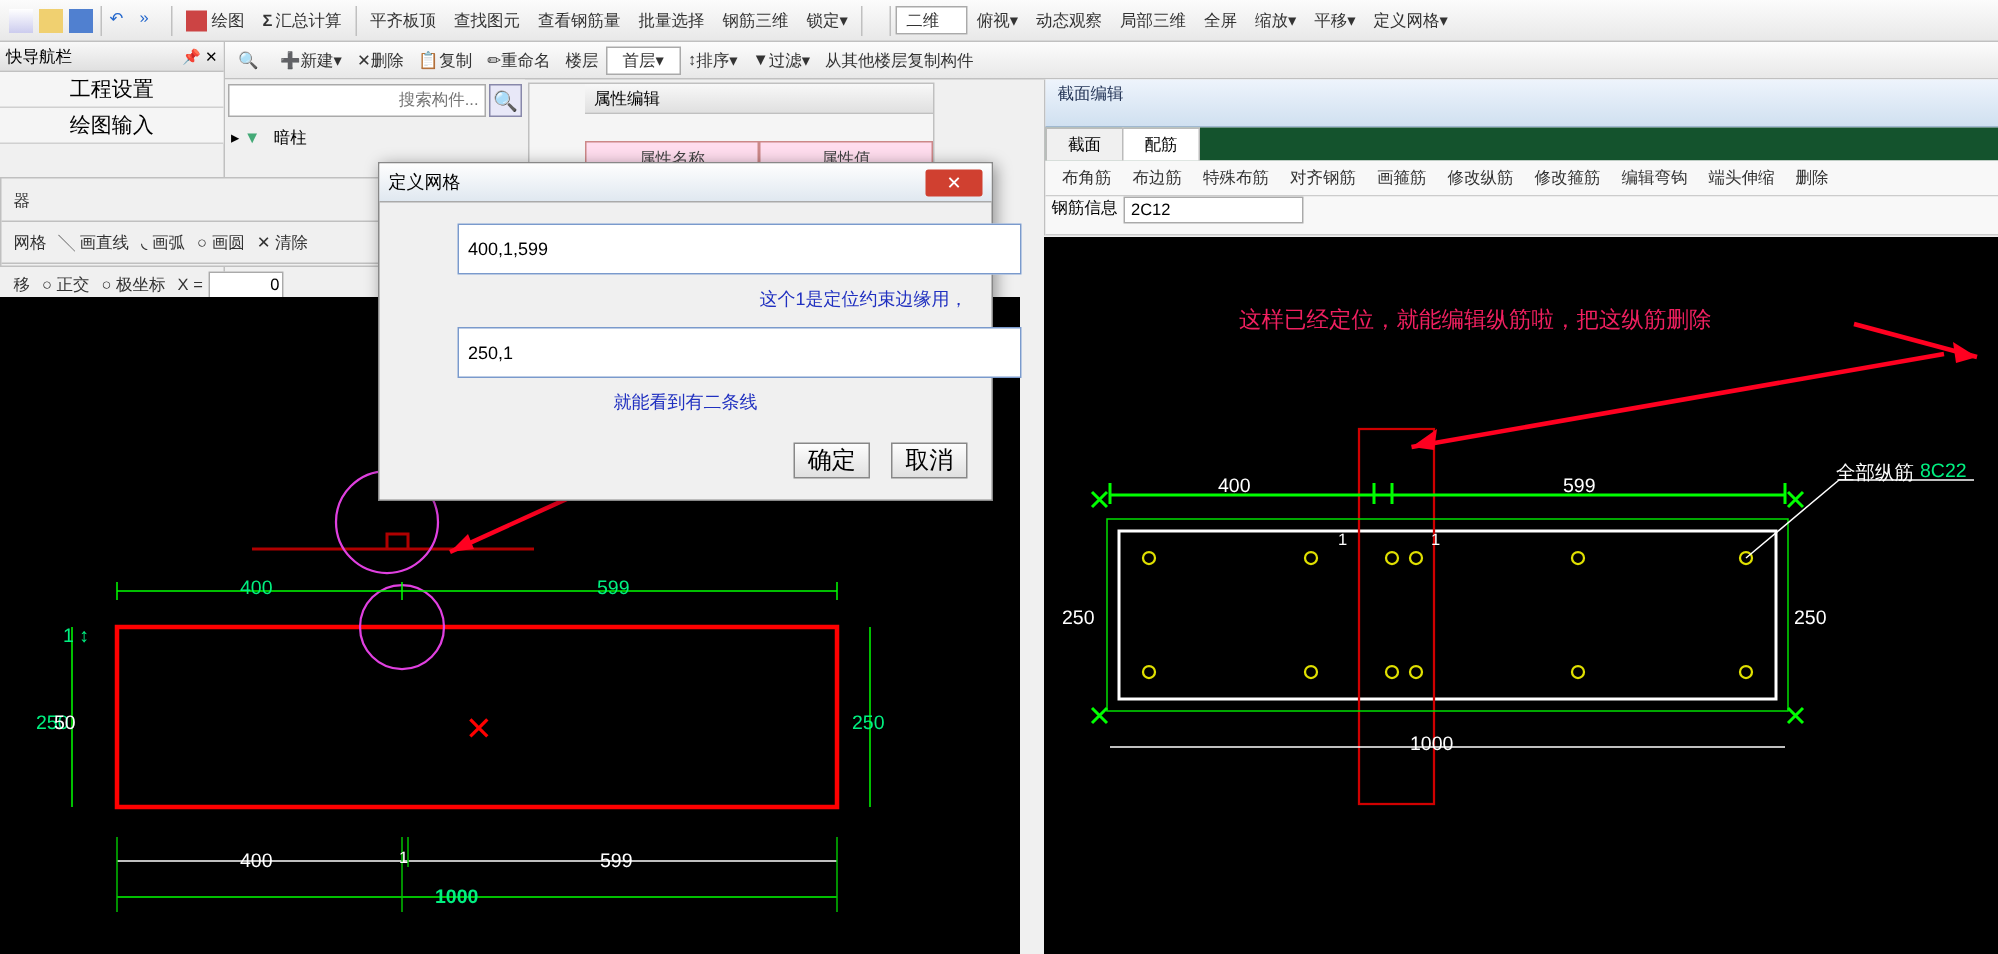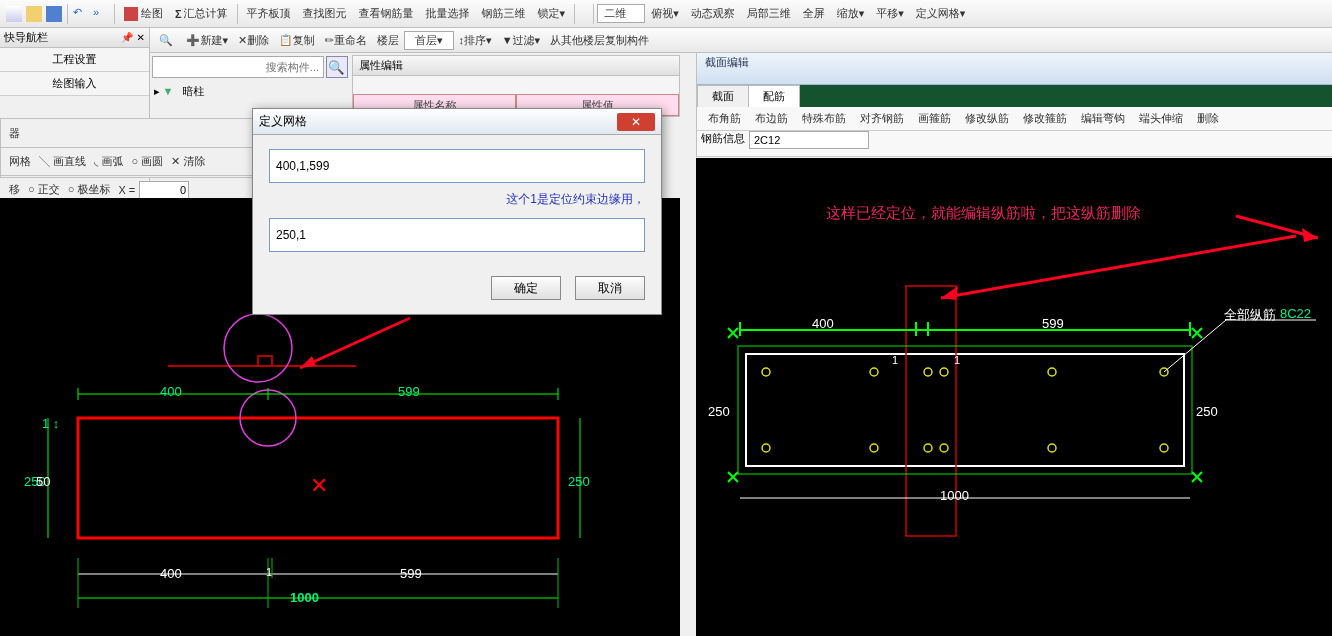--- a/index.html
+++ b/index.html
@@ -8,62 +8,62 @@
 
 .toolbar1 { height: 28px; background: linear-gradient(#fcfcfc,#e8e8e8); border-bottom: 1px solid #c0c0c0; display: flex; align-items: center; font-size: 11px; padding: 0 4px; }
 .toolbar1 .item { padding: 0 6px; display: flex; align-items: center; color: #333; white-space: nowrap; cursor: pointer; }
 .toolbar1 .icon { width: 14px; height: 14px; margin-right: 3px; display: inline-block; }
 .toolbar1 .sep { width: 1px; height: 20px; background: #c0c0c0; margin: 0 3px; }
 .small-ico { width: 16px; height: 16px; display: inline-block; margin: 0 2px; }
 
 
 .sidebar { position: absolute; left: 0; top: 28px; width: 150px; height: 170px; background: #f0f0f0; border-right: 1px solid #c0c0c0; }
 .nav-title { background: linear-gradient(#f8f8f8,#e0e0e0); height: 20px; font-size: 11px; padding: 2px 4px; border-bottom: 1px solid #c0c0c0; display: flex; align-items: center; justify-content: space-between; }
-.nav-item { height: 24px; font-size: 11px; display: flex; align-items: center; justify-content: center; background: #f5f5f5; border-bottom: 1px solid #d0d0d0; cursor: pointer; }
+.nav-item { height: 24px; font-size: 14px; display: flex; align-items: center; justify-content: center; background: #f5f5f5; border-bottom: 1px solid #d0d0d0; cursor: pointer; }
 
 
 .toolbar2 { position: absolute; left: 150px; top: 28px; right: 0; height: 25px; background: linear-gradient(#fcfcfc,#e8e8e8); font-size: 11px; display: flex; align-items: center; padding: 0 4px; border-bottom: 1px solid #c0c0c0; }
 .toolbar2 .item { padding: 0 5px; color: #333; cursor: pointer; display: flex; align-items: center; }
 
 
 .search-row { position: absolute; left: 150px; top: 53px; width: 200px; height: 28px; display: flex; align-items: center; padding: 2px; background: #f0f0f0; }
 .search-input { flex: 1; height: 22px; border: 1px solid #aaa; font-size: 11px; padding: 0 4px; color: #888; text-align: right; }
 .search-btn { width: 22px; height: 22px; border: 1px solid #88a; background: #e8e8f8; margin-left: 2px; cursor: pointer; }
 
 
 .tree-row { position: absolute; left: 150px; top: 80px; width: 200px; font-size: 11px; padding: 4px; }
 .tree-row .funnel { color: #4a7; margin-right: 6px; }
 
 
-.prop-panel { position: absolute; left: 352px; top: 55px; width: 328px; background: #f5f5f5; border: 1px solid #c0c0c0; }
+.prop-panel { position: absolute; left: 352px; top: 55px; width: 271px; background: #f5f5f5; border: 1px solid #c0c0c0; padding-left: 37px; }
 .prop-title { height: 20px; font-size: 11px; padding: 2px 6px; background: linear-gradient(#f8f8f8,#e0e0e0); border-bottom: 1px solid #c0c0c0; }
 .prop-header { display: flex; height: 22px; font-size: 11px; }
 .prop-header div { flex: 1; display: flex; align-items: center; justify-content: center; border: 1px solid #c88; background: #fde; color: #444; }
 
 
 .editor-strip { position: absolute; left: 0; top: 118px; width: 260px; height: 60px; background: #f0f0f0; border: 1px solid #c0c0c0; }
 .editor-strip .row { height: 28px; display: flex; align-items: center; font-size: 11px; padding: 0 4px; }
 .editor-strip .row .lbl { padding: 0 4px; color: #333; }
 .editor-strip input.nx { width: 50px; height: 18px; font-size: 11px; border: 1px solid #aaa; text-align: right; padding-right: 2px; }
 
 
 .canvas-left { position: absolute; left: 0; top: 198px; width: 680px; bottom: 0; background: #000; }
 .canvas-right { position: absolute; right: 0; top: 158px; width: 636px; bottom: 0; background: #000; }
 
 
 .dialog { position: absolute; left: 252px; top: 108px; width: 410px; background: #f0f0f0; border: 1px solid #888; box-shadow: 2px 2px 10px rgba(0,0,0,0.4); z-index: 50; }
 .dlg-title { height: 26px; background: linear-gradient(#fefefe,#e0e8f0); display: flex; align-items: center; font-size: 12px; padding: 0 6px; border-bottom: 1px solid #aaa; }
 .dlg-title .close { margin-left: auto; width: 38px; height: 18px; background: #d04030; border-radius: 2px; color: #fff; display: flex; align-items: center; justify-content: center; font-size: 12px; cursor: pointer; }
 .dlg-body { padding: 14px 16px 10px; font-size: 12px; }
 .dlg-body .fld-label { color: #333; margin-bottom: 4px; }
-.dlg-body input.wide { width: 100%; height: 22px; border: 1px solid #7a9acc; padding: 16px 6px; font-size: 12px; margin-bottom: 6px; }
+.dlg-body input.wide { width: 100%; height: 22px; border: 1px solid #7a9acc; padding: 16px 6px; font-size: 12px; margin-bottom: 6px; margin-left: 36px; }
 .dlg-note { color: #2030c0; text-align: right; margin: 2px 0 10px; }
 .dlg-note2 { color: #2030c0; text-align: center; margin-top: 2px; }
 .dlg-btns { display: flex; justify-content: flex-end; gap: 14px; padding: 8px 16px 14px; }
-.dlg-btns button { width: 70px; height: 24px; font-size: 12px; border: 1px solid #888; background: linear-gradient(#fdfdfd,#e0e0e0); cursor: pointer; }
+.dlg-btns button { width: 51px; height: 24px; font-size: 16px; border: 1px solid #888; background: linear-gradient(#fdfdfd,#e0e0e0); cursor: pointer; }
 
 
 .sec-panel { position: absolute; right: 0; top: 53px; width: 636px; background: #f5f5f5; border-left: 1px solid #c0c0c0; }
 .sec-title { height: 32px; background: linear-gradient(#eef4fc,#d0e0f0); font-size: 11px; padding: 2px 8px; color: #235; border-bottom: 1px solid #a0b8d0; }
 .sec-tabs { height: 22px; display: flex; font-size: 11px; background: #14532d; }
 .sec-tabs .tab { padding: 3px 14px; border: 1px solid #bbb; border-bottom: none; background: #f0f0f0; cursor: pointer; margin-right: -1px; }
 .sec-tabs .tab.active { background: #fff; }
 .sec-tools { height: 24px; display: flex; align-items: center; font-size: 11px; background: #f8f8f8; border-bottom: 1px solid #ccc; padding: 0 4px; }
 .sec-tools .t { padding: 0 7px; color: #333; cursor: pointer; }
 .sec-info { height: 26px; display: flex; align-items: flex-start; font-size: 11px; padding: 0 4px; background: #f8f8f8; border-bottom: 1px solid #ccc; }
@@ -243,20 +243,21 @@
 
 <div class="dialog">
   <div class="dlg-title">
     <span>定义网格</span>
     <span class="close">✕</span>
   </div>
   <div class="dlg-body">
     <input class="wide" value="400,1,599" style="">
     <div class="dlg-note">这个1是定位约束边缘用，</div>
     <input class="wide" value="250,1" style="">
+    <div class="dlg-note2">就能看到有二条线</div>
   </div>
   <div class="dlg-btns">
     <button>确定</button>
     <button>取消</button>
   </div>
 </div>
 
 <div class="sec-panel">
   <div class="sec-title">截面编辑</div>
   <div class="sec-tabs">

